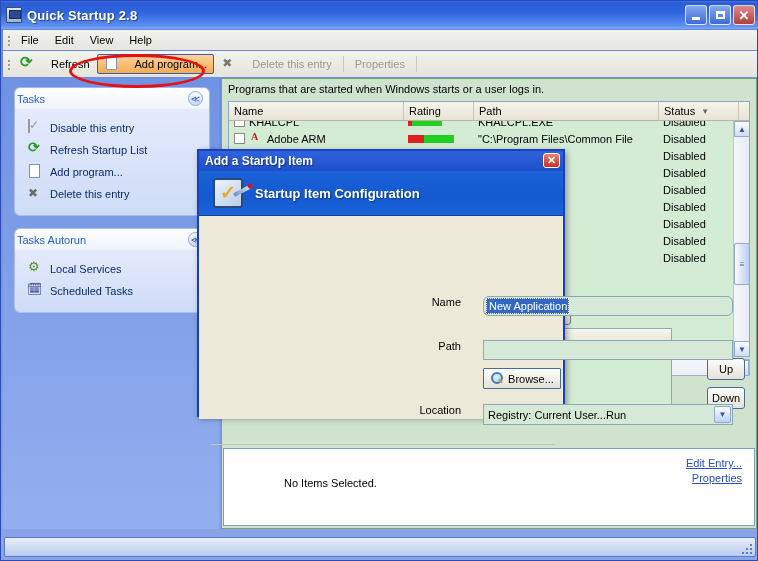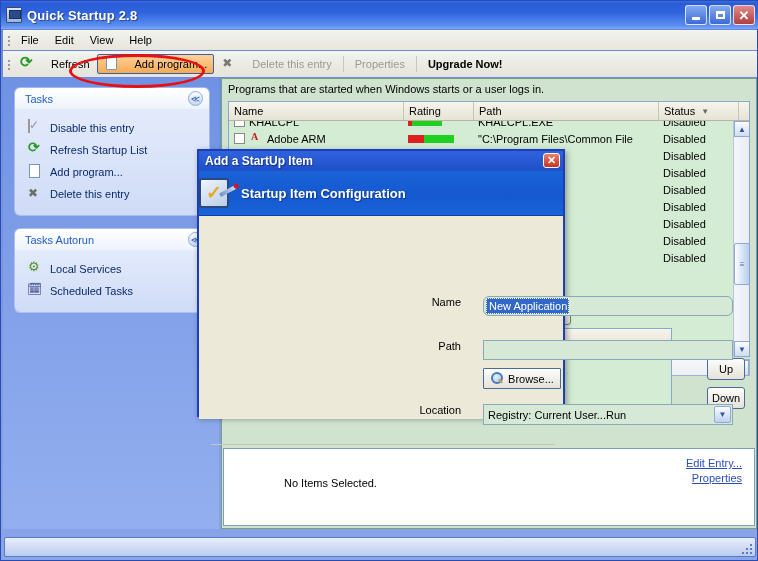--- a/index.html
+++ b/index.html
@@ -100,21 +100,21 @@
   .taskpane {
     position:absolute; left:2px; top:77px; width:216px; height:451px;
     background: linear-gradient(180deg,#6f92e4 0%,#7f9ee8 40%,#93afef 100%);
     overflow:hidden;
   }
   .tgroup { margin: 10px 10px 0 12px; border-radius: 5px; overflow:hidden;
             box-shadow: 0 0 0 1px rgba(255,255,255,.35); }
   .tgroup-head {
     height:21px; display:flex; align-items:center;
     background: linear-gradient(180deg,#ffffff,#eef3fb);
-    padding-left:10px; font-size:11px; color:#215dc6; font-weight:normal;
+    padding-left:2px; font-size:11px; color:#215dc6; font-weight:normal;
     position:relative;
   }
   .tgroup-head .chev {
     position:absolute; right:6px; top:3px; width:15px; height:15px; border-radius:50%;
     background: linear-gradient(180deg,#fbfdff,#c7d8f2);
     border:1px solid #8fa8d4; color:#2a5cb8; font-size:9px;
     display:flex; align-items:center; justify-content:center;
   }
   .tgroup-body {
     background: linear-gradient(180deg,#e3eafb,#cfdcf7);
@@ -268,21 +268,21 @@
   }
   .dlg-title-text { color:#fff; font-size:12px; font-weight:bold; text-shadow:1px 1px 1px rgba(0,0,0,.4); }
   .dlg-close {
     position:absolute; right:3px; top:2px; width:17px; height:15px; border-radius:3px;
     background: linear-gradient(180deg,#ef7d6a,#c6331f);
     border:1px solid #fff; color:#fff; font-size:11px; font-weight:bold;
     display:flex; align-items:center; justify-content:center;
   }
   .dlg-banner {
     height:45px; background: linear-gradient(180deg,#1a63d8 0%,#1558cf 55%,#1a63d8 100%);
-    display:flex; align-items:center; gap:12px;
+    display:flex; align-items:center; padding-left:14px; gap:12px;
     border-bottom:1px solid #0f3f9e;
   }
   .banner-icon {
     width:30px; height:30px; position:relative; flex:none;
     background: linear-gradient(145deg,#eef4fc,#b9cde8);
     border:2px solid #2a4a7a; border-radius:3px;
   }
   .banner-icon::after {
     content:"✓"; position:absolute; left:5px; top:1px; font-size:19px;
     color:#e8a828; font-weight:bold;
@@ -389,23 +389,20 @@
     </div>
     <div class="tb-btn disabled" data-name="delete-entry-toolbar-button">
       <span class="ico16 ico-x" data-name="delete-x-icon"></span>
       <span data-name="delete-entry-button-label">Delete this entry</span>
     </div>
     <div class="tb-sep" data-name="toolbar-separator-1"></div>
     <div class="tb-btn disabled" data-name="properties-toolbar-button">
       <span data-name="properties-button-label">Properties</span>
     </div>
     <div class="tb-sep" data-name="toolbar-separator-2"></div>
-    <div class="tb-btn tb-upgrade" data-name="upgrade-now-button">
-      <span data-name="upgrade-button-label">Upgrade Now!</span>
-    </div>
   </div>
 
   <div class="taskpane" data-name="task-pane">
 
     <div class="tgroup" data-name="task-group-tasks">
       <div class="tgroup-head" data-name="task-group-tasks-header">
         <span data-name="task-group-tasks-title">Tasks</span>
         <span class="chev" data-name="chevron-up-icon">≪</span>
       </div>
       <div class="tgroup-body" data-name="task-group-tasks-body">

